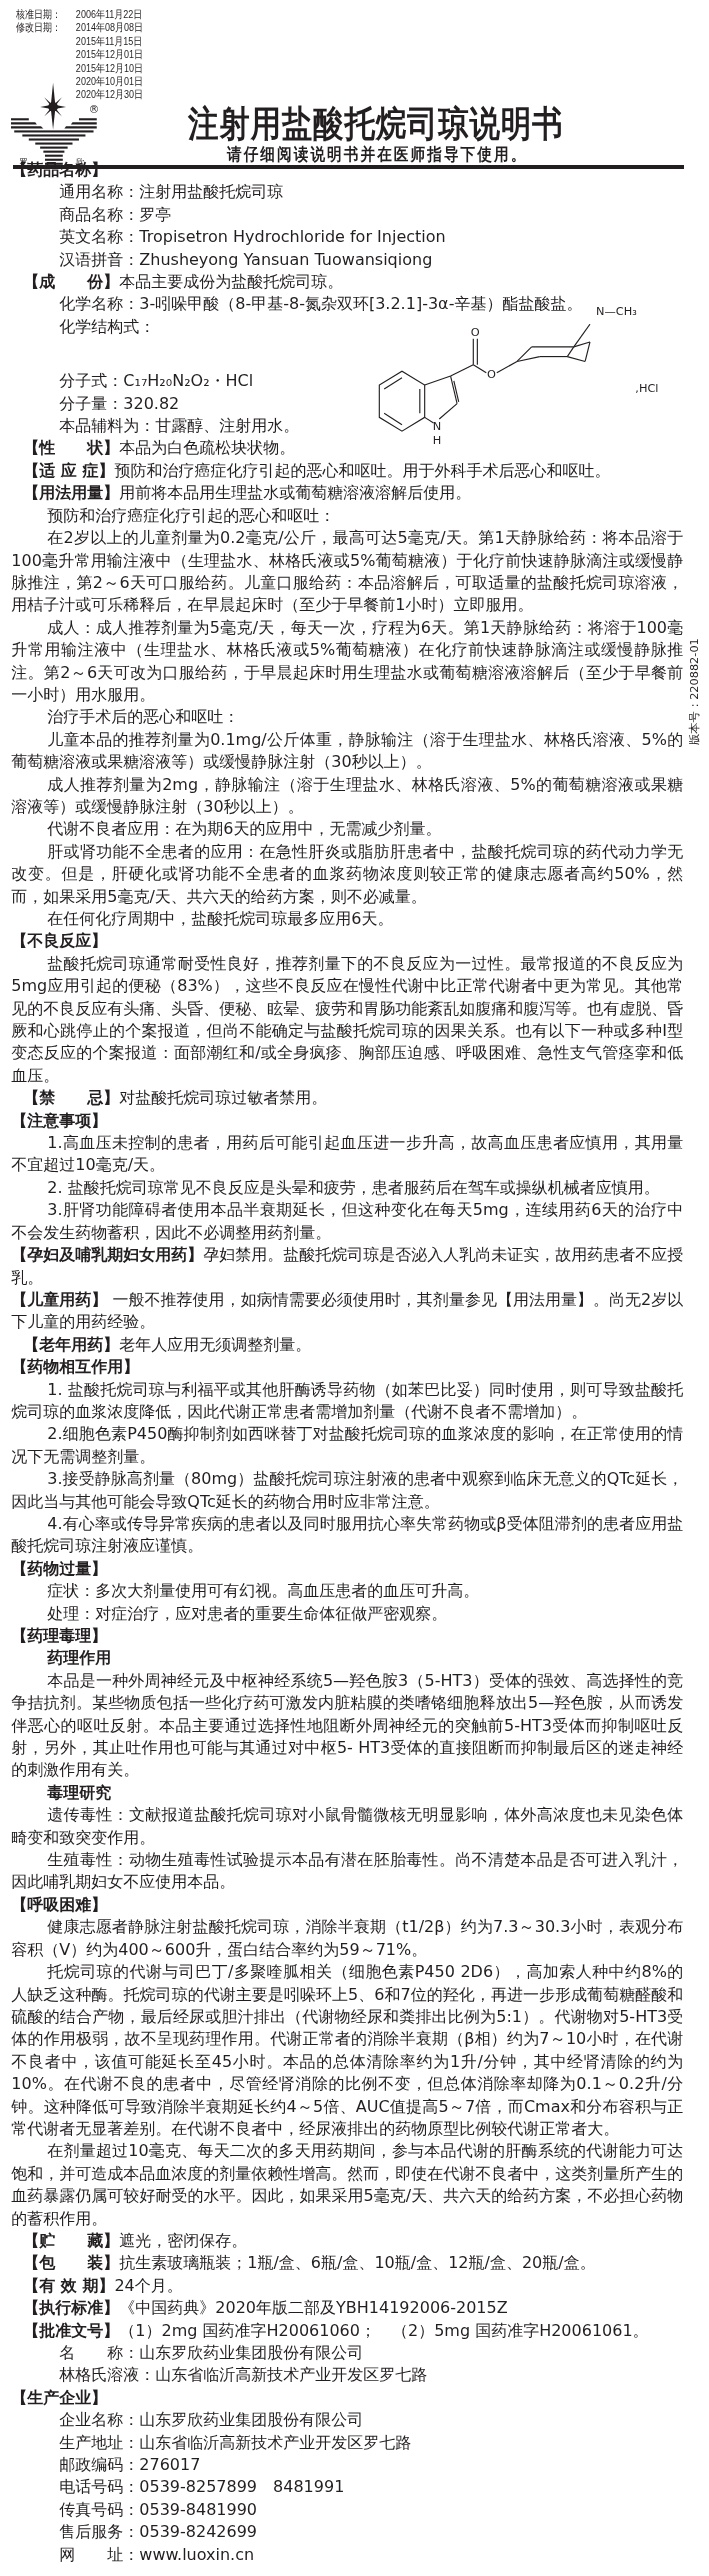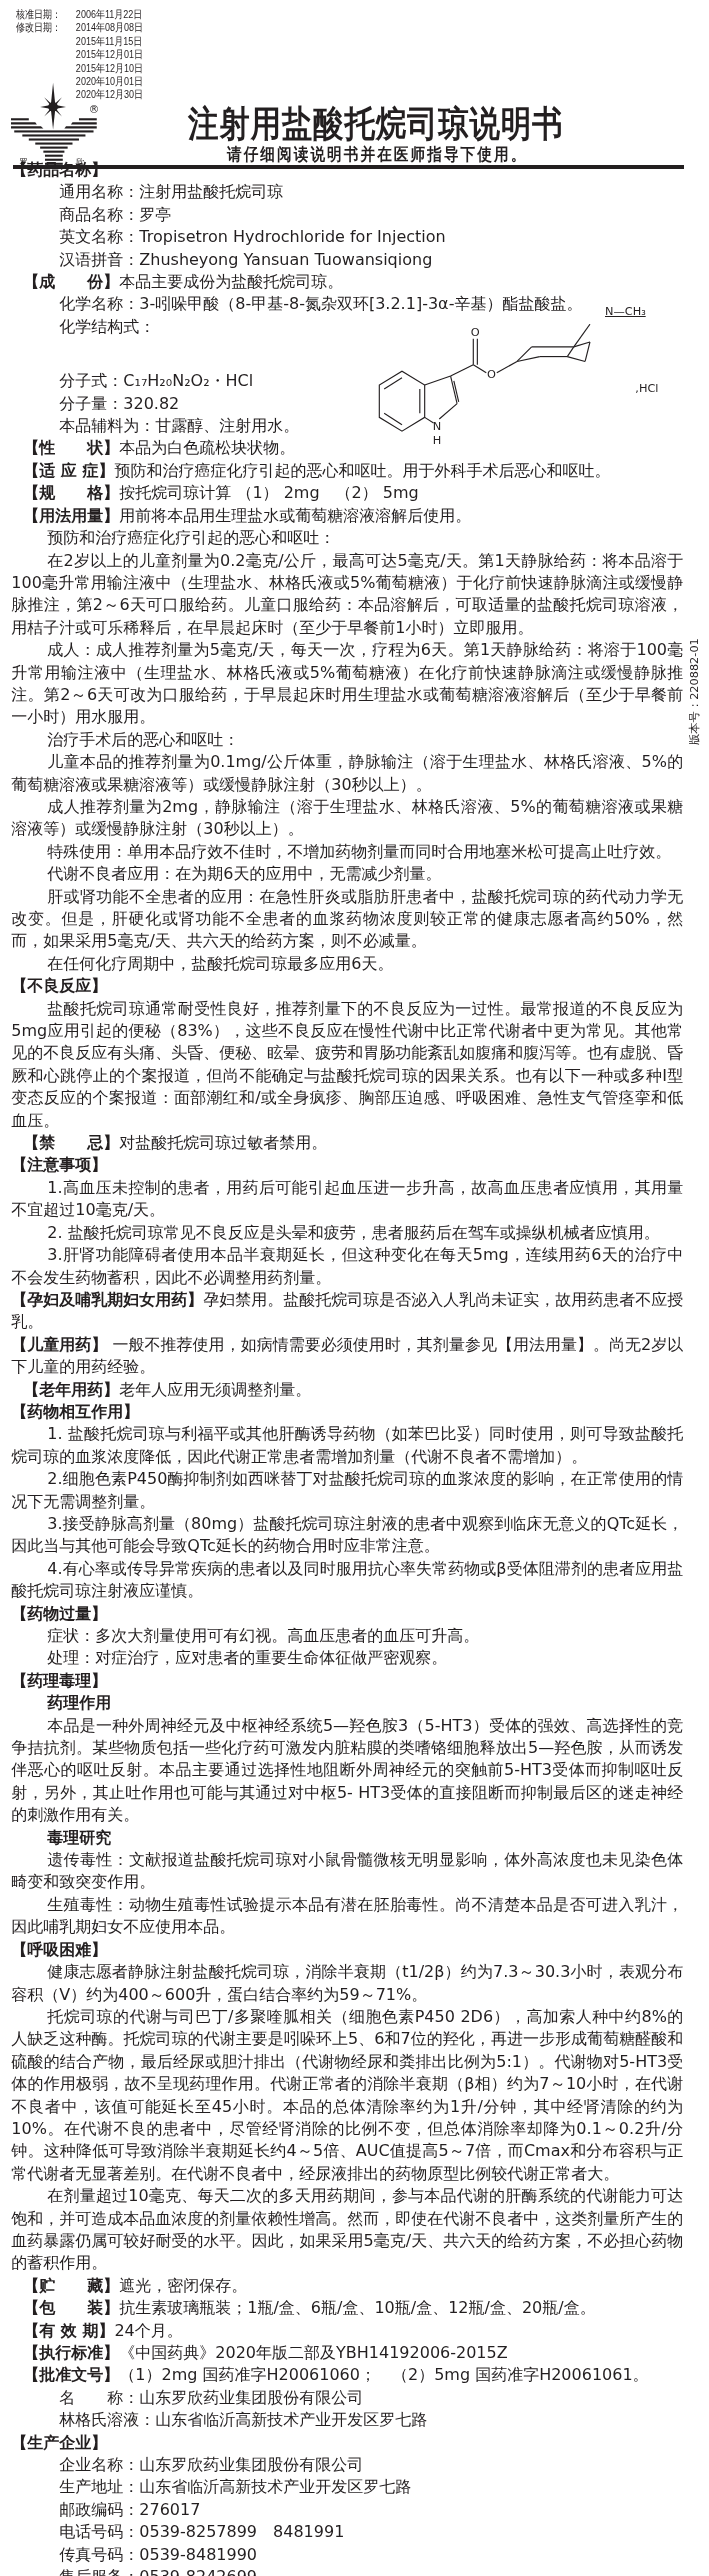--- a/index.html
+++ b/index.html
@@ -210,50 +210,48 @@
       <line x1="270" y1="28" x2="290" y2="0"></line>
     </g>
     <g font-family="DejaVu Sans, sans-serif" font-size="14" fill="#231f20">
       <text x="143" y="14">O</text>
       <text x="163" y="66">O</text>
       <text x="96" y="130">N</text>
       <text x="96" y="148">H</text>
       <text x="346" y="84">,HCl</text>
     </g>
   </svg>
-  <div style="position:absolute;left:250px;top:-19.4px;font-size:11.3px;white-space:nowrap;text-decoration:underline;">N—CH₃</div>
+  <div style="position:absolute;left:241px;top:-19.4px;font-size:11.3px;white-space:nowrap;">N—CH₃</div>
 </div>
 
 <div class="content">
 
   <div class="sec-head">【药品名称】</div>
   <div class="line ind1">通用名称：注射用盐酸托烷司琼</div>
   <div class="line ind1">商品名称：罗亭</div>
   <div class="line ind1">英文名称：Tropisetron Hydrochloride for Injection</div>
   <div class="line ind1">汉语拼音：Zhusheyong Yansuan Tuowansiqiong</div>
 
   <div class="line"><span class="sec-head">【成　　份】</span><span>本品主要成份为盐酸托烷司琼。</span></div>
   <div class="line ind1">化学名称：3-吲哚甲酸（8-甲基-8-氮杂双环[3.2.1]-3α-辛基）酯盐酸盐。</div>
   <div class="line ind1">化学结构式：</div>
   <div style="height:32px"></div>
   <div class="line ind1">分子式：C₁₇H₂₀N₂O₂・HCl</div>
   <div class="line ind1">分子量：320.82</div>
   <div class="line ind1">本品辅料为：甘露醇、注射用水。</div>
 
   <div class="line"><span class="sec-head">【性　　状】</span><span>本品为白色疏松块状物。</span></div>
   <div class="line"><span class="sec-head">【适 应 症】</span><span>预防和治疗癌症化疗引起的恶心和呕吐。用于外科手术后恶心和呕吐。</span></div>
-  <div class="line"><span class="sec-head">【规　　格】</span><span>按托烷司琼计算 （1） 2mg　（2） 5mg</span></div>
   <div class="line"><span class="sec-head">【用法用量】</span><span>用前将本品用生理盐水或葡萄糖溶液溶解后使用。</span></div>
   <div class="para">预防和治疗癌症化疗引起的恶心和呕吐：</div>
   <div class="para">在2岁以上的儿童剂量为0.2毫克/公斤，最高可达5毫克/天。第1天静脉给药：将本品溶于100毫升常用输注液中（生理盐水、林格氏液或5%葡萄糖液）于化疗前快速静脉滴注或缓慢静脉推注，第2～6天可口服给药。儿童口服给药：本品溶解后，可取适量的盐酸托烷司琼溶液，用桔子汁或可乐稀释后，在早晨起床时（至少于早餐前1小时）立即服用。</div>
   <div class="para">成人：成人推荐剂量为5毫克/天，每天一次，疗程为6天。第1天静脉给药：将溶于100毫升常用输注液中（生理盐水、林格氏液或5%葡萄糖液）在化疗前快速静脉滴注或缓慢静脉推注。第2～6天可改为口服给药，于早晨起床时用生理盐水或葡萄糖溶液溶解后（至少于早餐前一小时）用水服用。</div>
   <div class="para">治疗手术后的恶心和呕吐：</div>
   <div class="para">儿童本品的推荐剂量为0.1mg/公斤体重，静脉输注（溶于生理盐水、林格氏溶液、5%的葡萄糖溶液或果糖溶液等）或缓慢静脉注射（30秒以上）。</div>
   <div class="para">成人推荐剂量为2mg，静脉输注（溶于生理盐水、林格氏溶液、5%的葡萄糖溶液或果糖溶液等）或缓慢静脉注射（30秒以上）。</div>
-  <div class="para">特殊使用：单用本品疗效不佳时，不增加药物剂量而同时合用地塞米松可提高止吐疗效。</div>
   <div class="para">代谢不良者应用：在为期6天的应用中，无需减少剂量。</div>
   <div class="para">肝或肾功能不全患者的应用：在急性肝炎或脂肪肝患者中，盐酸托烷司琼的药代动力学无改变。但是，肝硬化或肾功能不全患者的血浆药物浓度则较正常的健康志愿者高约50%，然而，如果采用5毫克/天、共六天的给药方案，则不必减量。</div>
   <div class="para">在任何化疗周期中，盐酸托烷司琼最多应用6天。</div>
 
   <div class="sec-head">【不良反应】</div>
   <div class="para">盐酸托烷司琼通常耐受性良好，推荐剂量下的不良反应为一过性。最常报道的不良反应为5mg应用引起的便秘（83%），这些不良反应在慢性代谢中比正常代谢者中更为常见。其他常见的不良反应有头痛、头昏、便秘、眩晕、疲劳和胃肠功能紊乱如腹痛和腹泻等。也有虚脱、昏厥和心跳停止的个案报道，但尚不能确定与盐酸托烷司琼的因果关系。也有以下一种或多种Ⅰ型变态反应的个案报道：面部潮红和/或全身疯疹、胸部压迫感、呼吸困难、急性支气管痉挛和低血压。</div>
 
   <div class="line"><span class="sec-head">【禁　　忌】</span><span>对盐酸托烷司琼过敏者禁用。</span></div>
 
   <div class="sec-head">【注意事项】</div>

